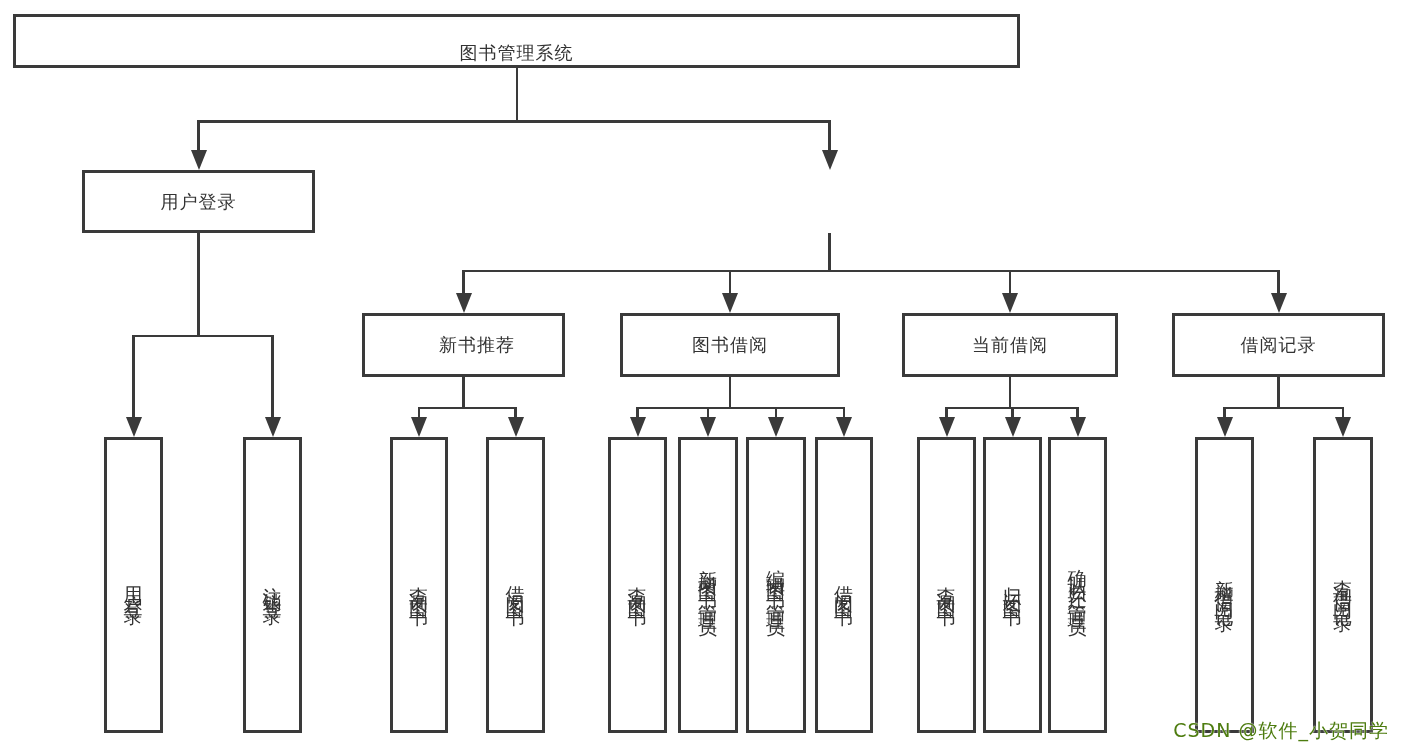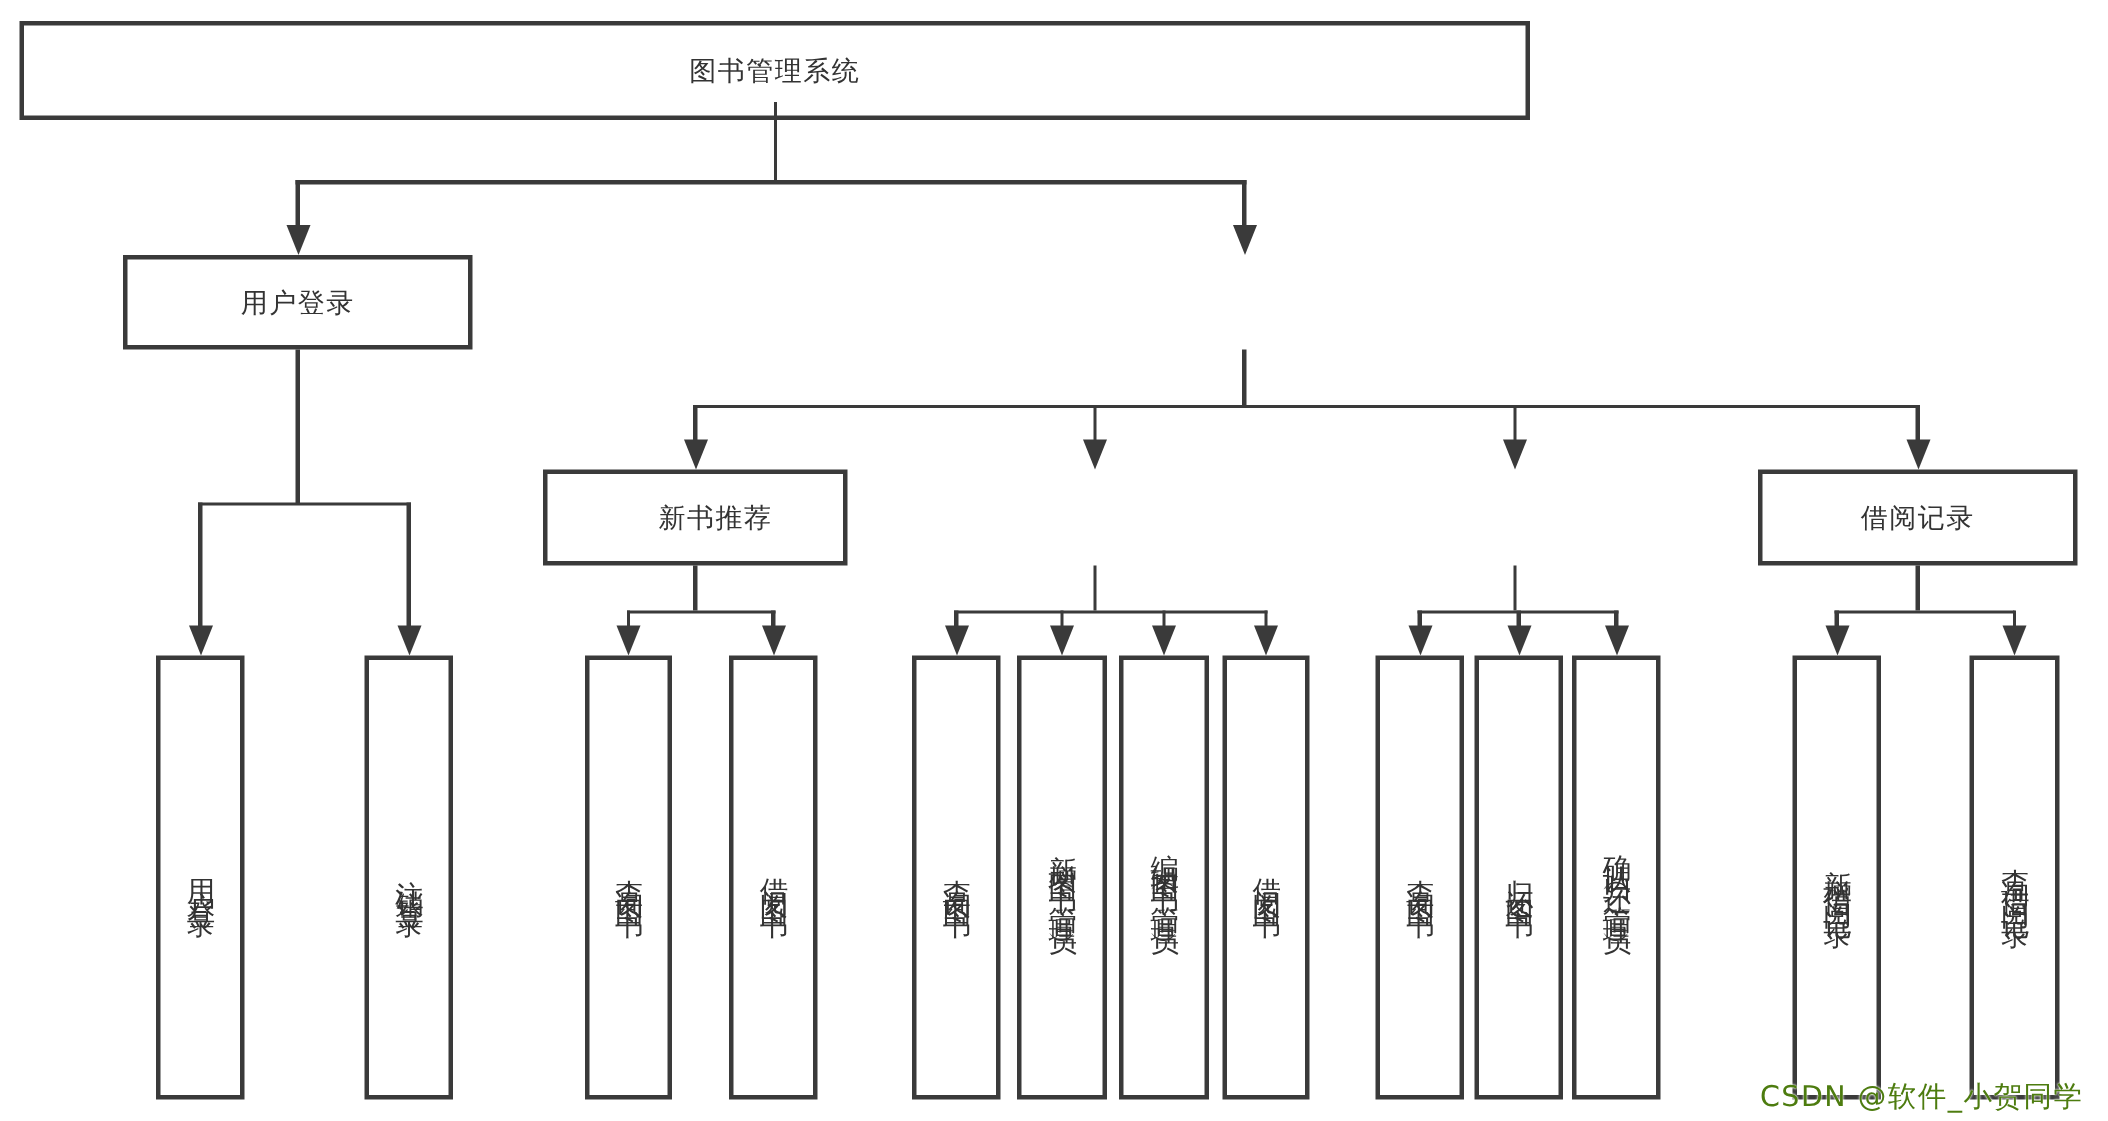--- a/index.html
+++ b/index.html
@@ -34,30 +34,36 @@
     font-size:19px; color:#4d7c0f;
     text-shadow:0 0 2px #ffffff, 0 0 1px #ffffff;
     letter-spacing:1px;
   }
 </style>
 </head>
 <body>
 
 <div id="canvas">
 
-  <div class="box box-h" style="left:13px; top:14px; width:1007px; height:66px;">
+  <div class="box box-h" style="left:13px; top:14px; width:1007px; height:54px;align-items:flex-end;">
     <span>图书管理系统</span>
   </div>
 
   <div class="box box-h" style="left:82px; top:170px; width:233px; height:63px;">
     <span>用户登录</span>
   </div>
 
   <div class="box box-h" style="left:362px; top:313px; width:203px; height:64px;padding-left:27px;">
     <span>新书推荐</span>
+  </div>
+  <div class="box box-h" style="left:620px; top:313px; width:220px; height:64px;">
+    <span>图书借阅</span>
+  </div>
+  <div class="box box-h" style="left:902px; top:313px; width:216px; height:64px;">
+    <span>当前借阅</span>
   </div>
   <div class="box box-h" style="left:1172px; top:313px; width:213px; height:64px;">
     <span>借阅记录</span>
   </div>
 
   <div class="box box-v" style="left:104px; top:437px; width:59px; height:296px;">
     <span class="vtext">用户登录</span>
   </div>
   <div class="box box-v" style="left:243px; top:437px; width:59px; height:296px;">
     <span class="vtext">注销登录</span>

